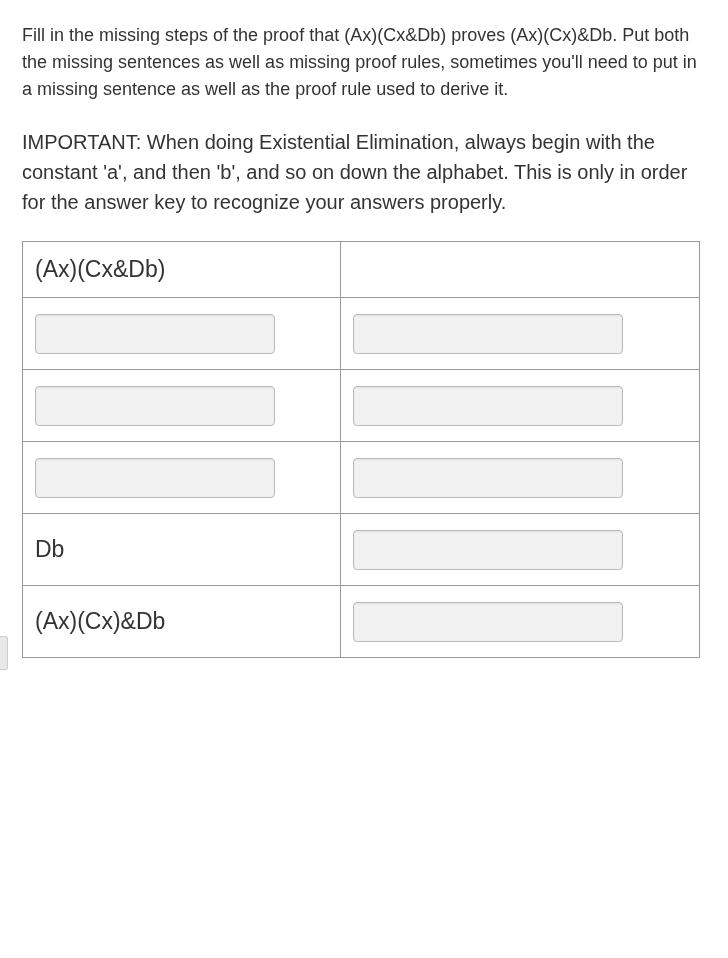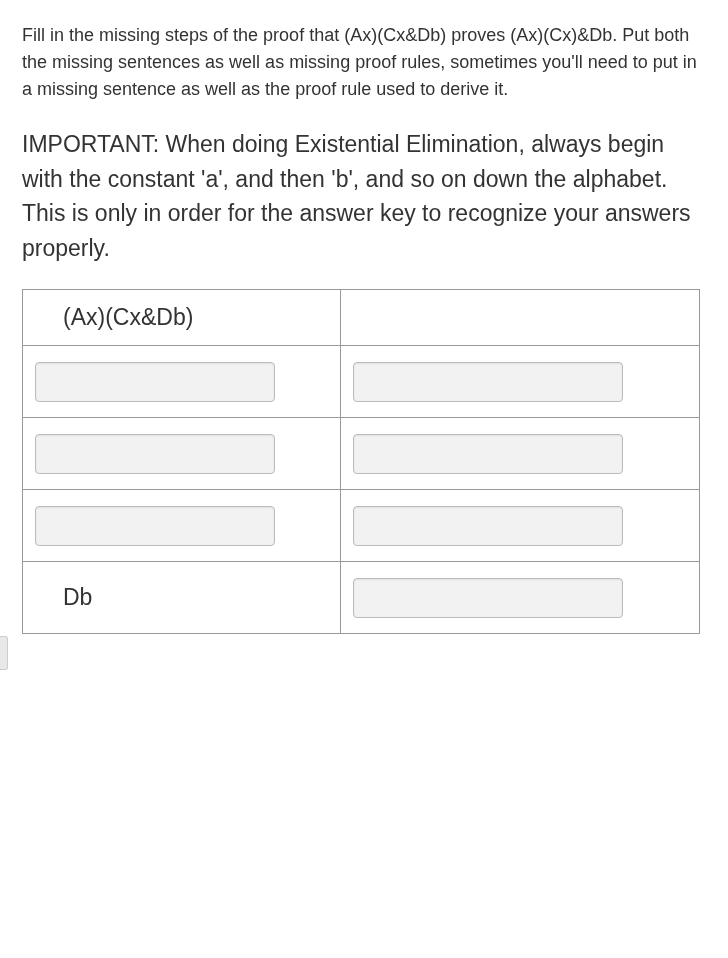--- a/index.html
+++ b/index.html
@@ -14,21 +14,21 @@
       padding: 22px 28px 22px 22px;
       color: #333;
     }
     .instructions {
       font-size: 18px;
       line-height: 1.5;
       color: #333;
       margin-bottom: 24px;
     }
     .important-note {
-      font-size: 23px;
+      font-size: 20px;
       line-height: 1.5;
       color: #333;
       margin-bottom: 24px;
     }
     .proof-table {
       border-collapse: collapse;
       width: 100%;
       border: 1px solid #999;
     }
     .proof-table td {
@@ -42,21 +42,20 @@
     }
     .col-left {
       width: 47%;
     }
     .col-right {
       width: 53%;
     }
     .static-text {
       font-size: 23px;
       color: #333;
-      margin-left: 28px;
     }
     .input-field {
       width: 240px;
       height: 40px;
       border: 1px solid #bbb;
       border-radius: 4px;
       background: #f2f2f2;
       padding: 6px 10px;
       font-size: 18px;
       color: #333;
@@ -119,14 +118,22 @@
     </td>
   </tr>
   <tr>
     <td class="col-left">
       <span class="static-text">Db</span>
     </td>
     <td class="col-right">
       <input type="text" class="input-field input-field-right" value="" style="">
     </td>
   </tr>
+  <tr>
+    <td class="col-left">
+      <span class="static-text">(Ax)(Cx)&amp;Db</span>
+    </td>
+    <td class="col-right">
+      <input type="text" class="input-field input-field-right" value="" style="">
+    </td>
+  </tr>
 </tbody>
   </table>
 
 </body></html>

